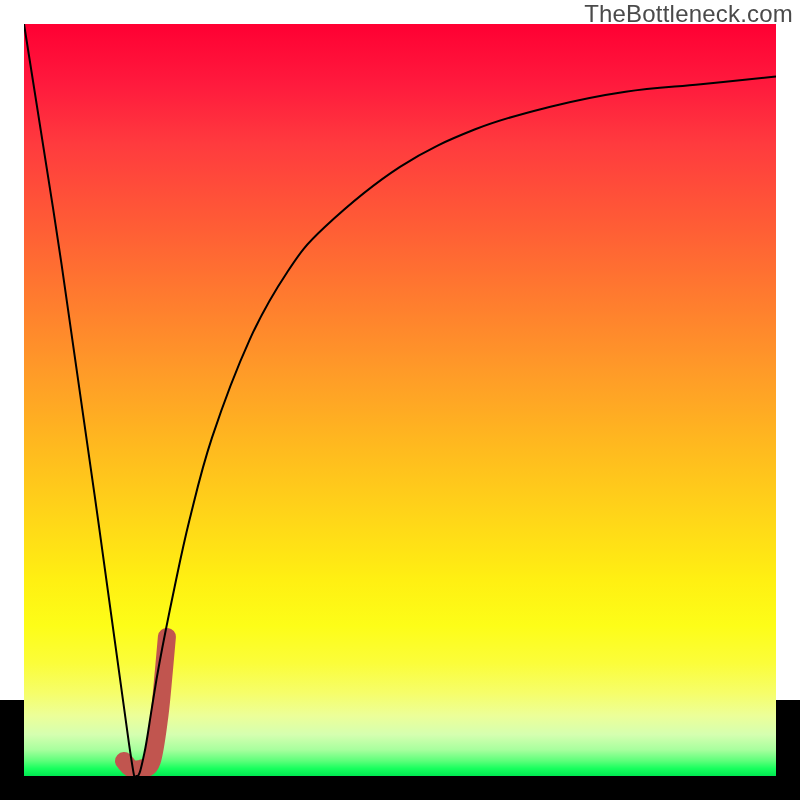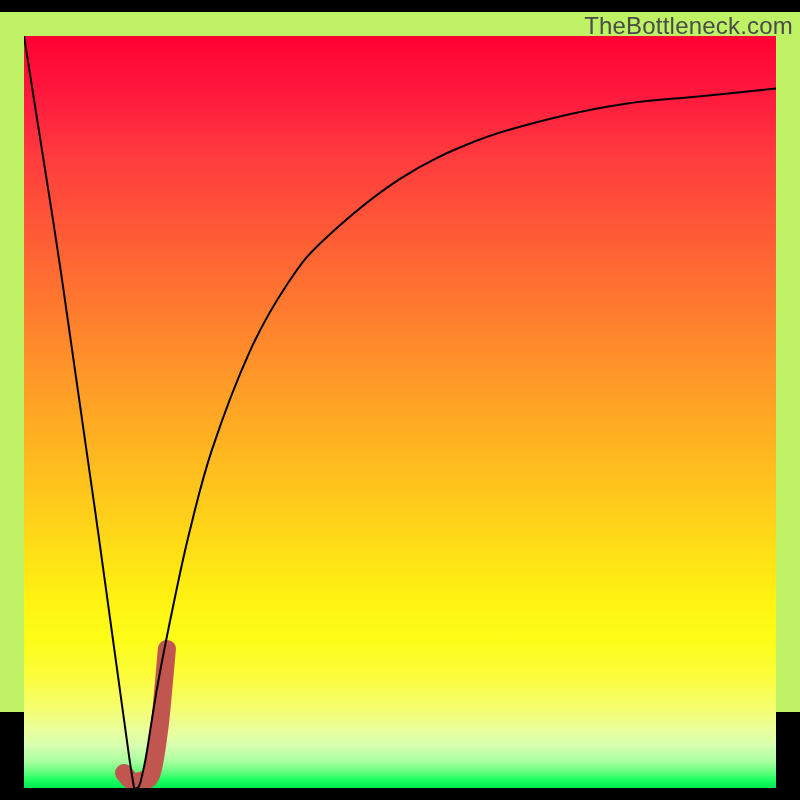--- a/index.html
+++ b/index.html
@@ -6,24 +6,24 @@
     margin: 0;
     padding: 0;
     width: 800px;
     height: 800px;
     background: #000;
     overflow: hidden;
   }
   .frame {
     position: absolute;
     left: 0;
-    top: 12px;
+    top: 0;
     width: 800px;
     height: 700px;
-    background: #bef264;
+    background: #ffffff;
   }
   .plot-area {
     position: absolute;
     left: 24px;
     top: 24px;
     width: 752px;
     height: 752px;
     overflow: hidden;
   }
   .gradient-bg {

